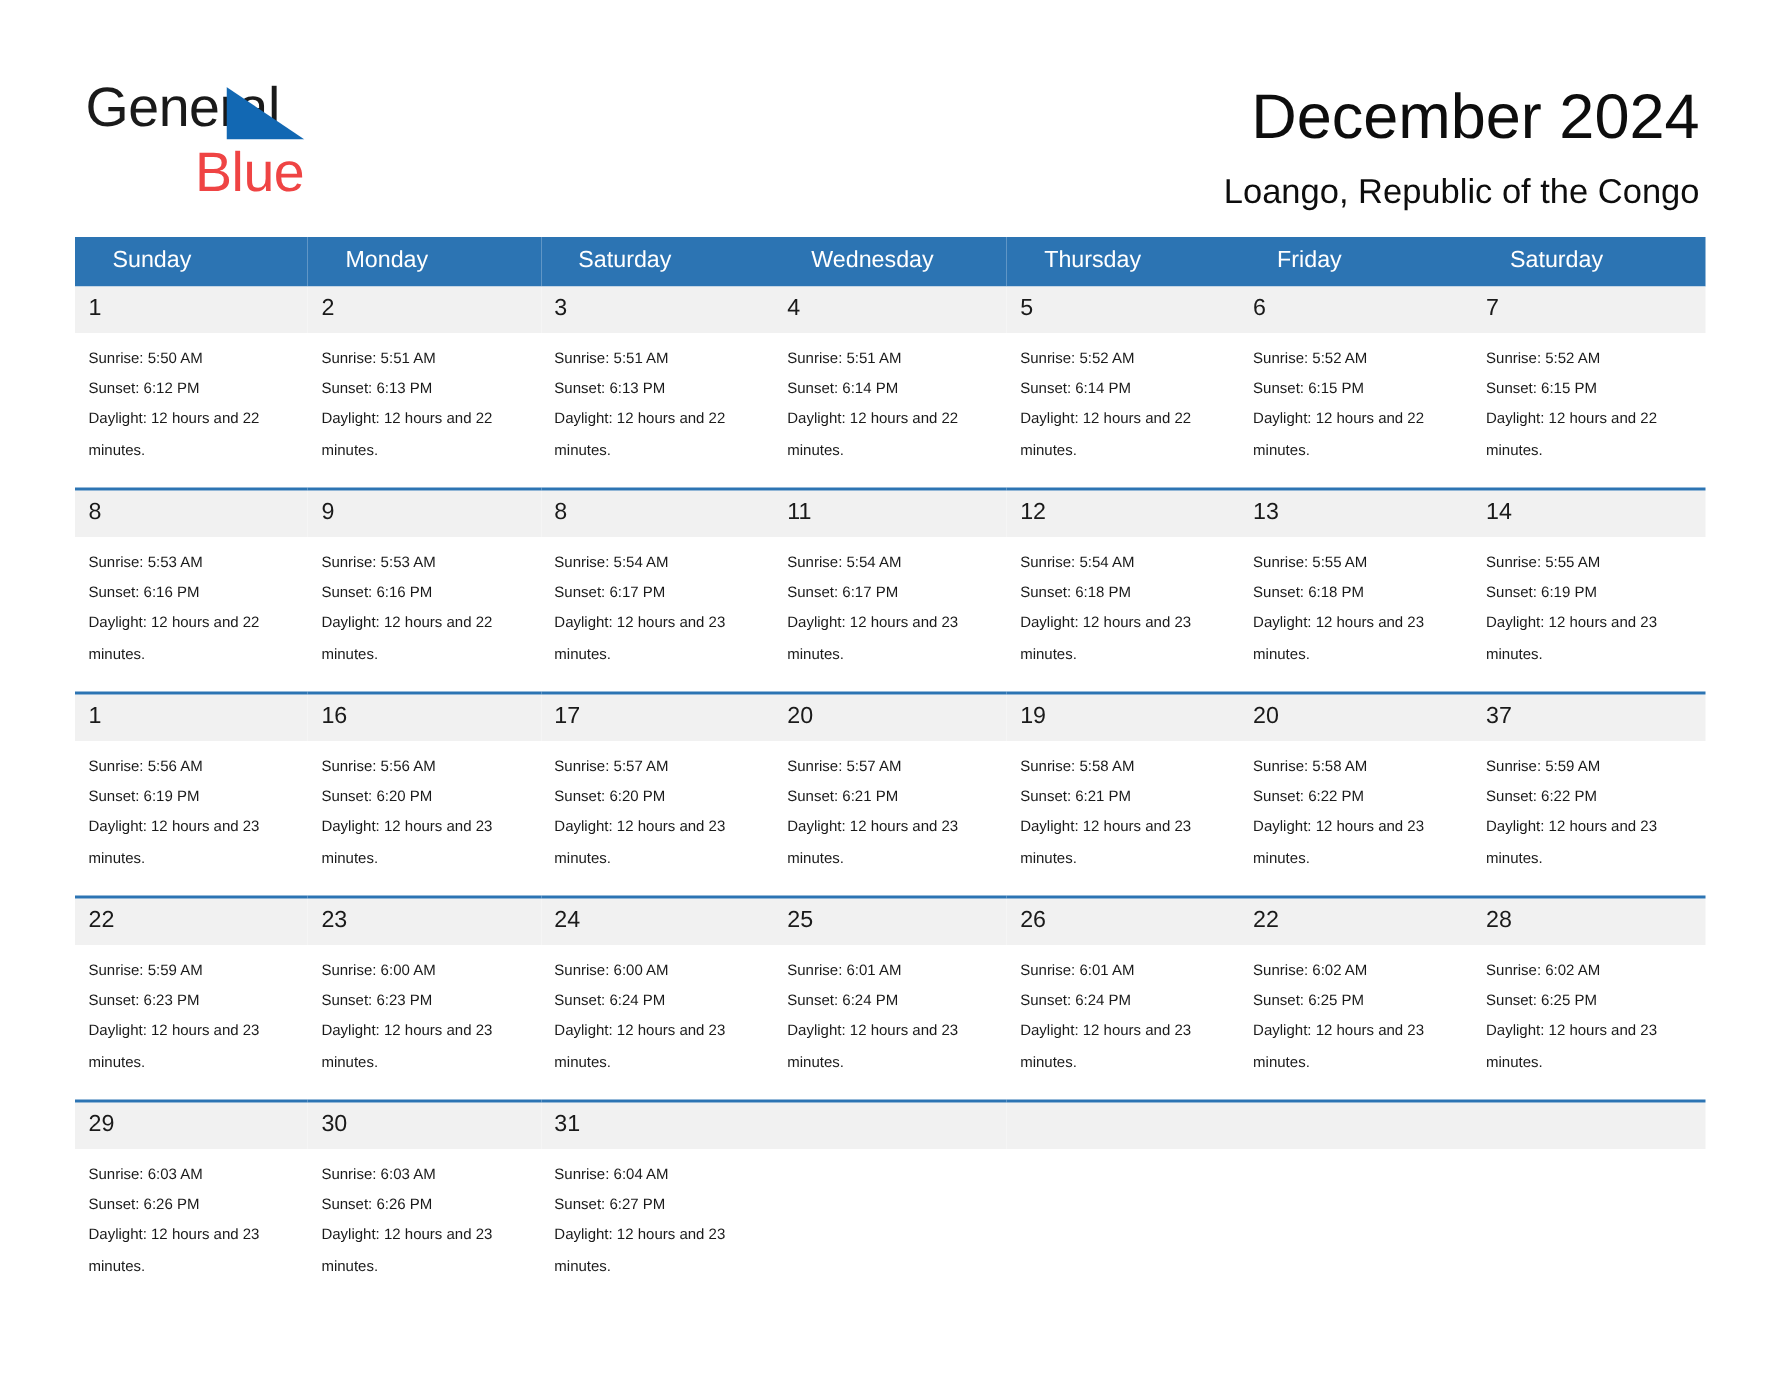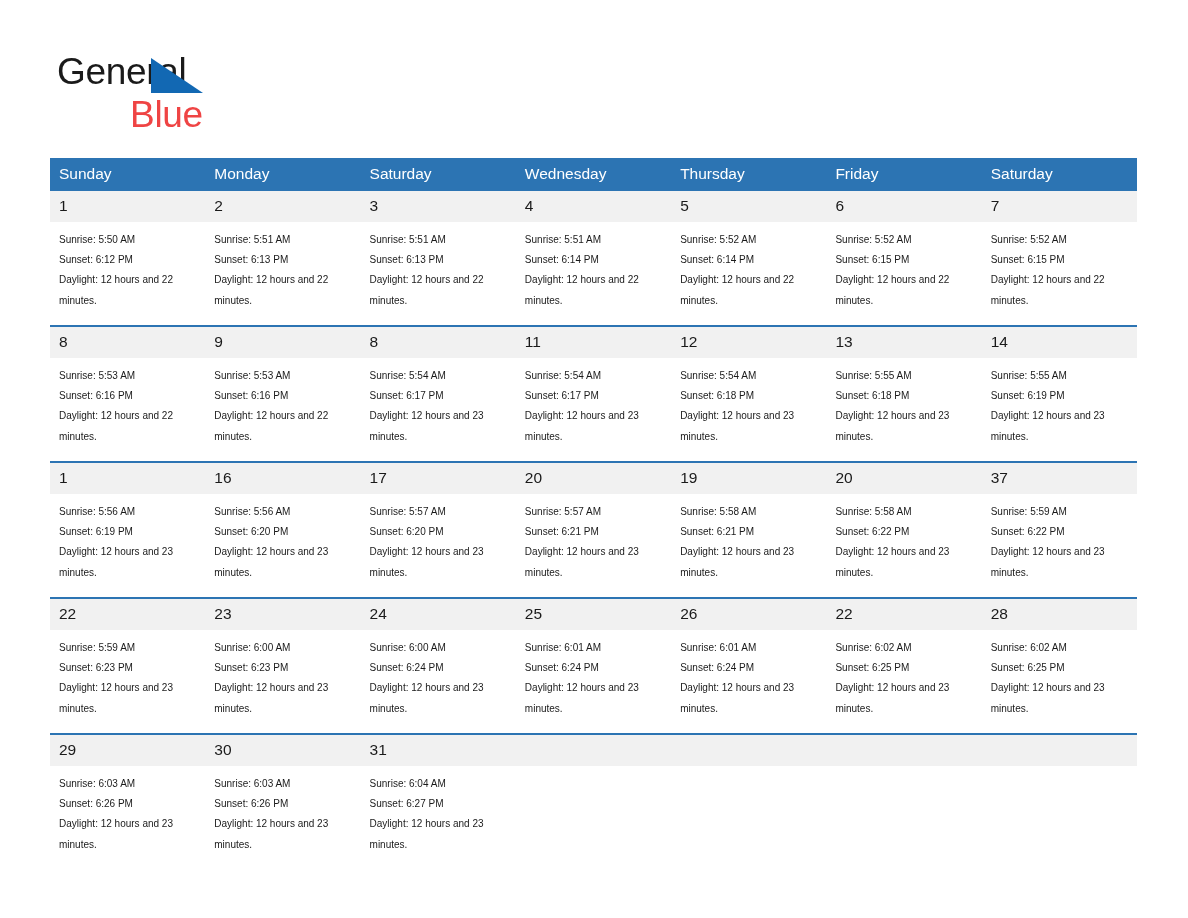--- a/index.html
+++ b/index.html
@@ -103,21 +103,21 @@
     table-layout: fixed;
   }
   .calendar col { width: 155.28px; }
 
   .calendar thead th {
     background: #2c74b3;
     color: #ffffff;
     font-size: 15.5px;
     font-weight: normal;
     text-align: left;
-    padding: 7px 0 8px 9px;
+    padding: 7px 0 8px 25px;
     height: 16px;
     font-family: "Liberation Sans", sans-serif;
     vertical-align: middle;
   }
 
   .week-row > td {
     vertical-align: top;
     padding: 0;
     border-top: 2px solid #2c74b3;
     height: 134px;
@@ -163,20 +163,24 @@
     <div class="brand">
       <span class="brand-general">General</span>
       <span class="brand-triangle">
         <svg width="52" height="35" viewBox="0 0 52 35" xmlns="http://www.w3.org/2000/svg">
           <polygon points="0,0 52,35 0,35" fill="#1268b3"></polygon>
         </svg>
       </span>
       <span class="brand-blue">Blue</span>
     </div>
 
+    <div class="title-block">
+      <div class="cal-title">December 2024</div>
+      <div class="cal-subtitle">Loango, Republic of the Congo</div>
+    </div>
 
   </div>
 
   <table class="calendar">
     <colgroup>
       <col>
         <col>
         <col>
         <col>
         <col>

